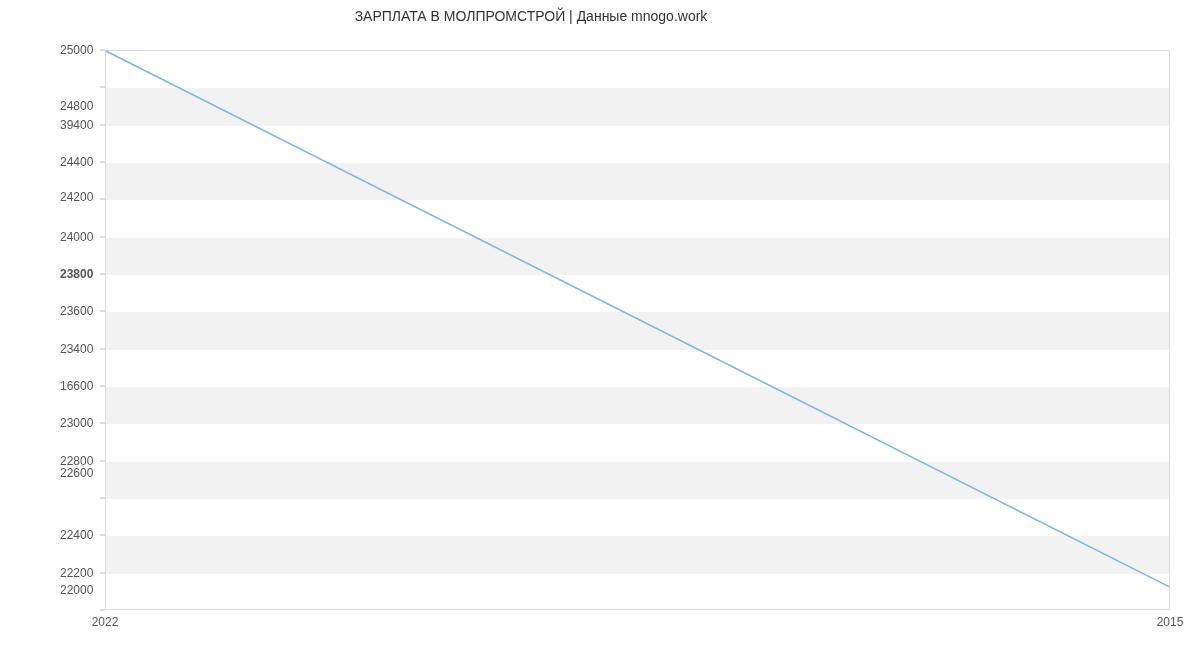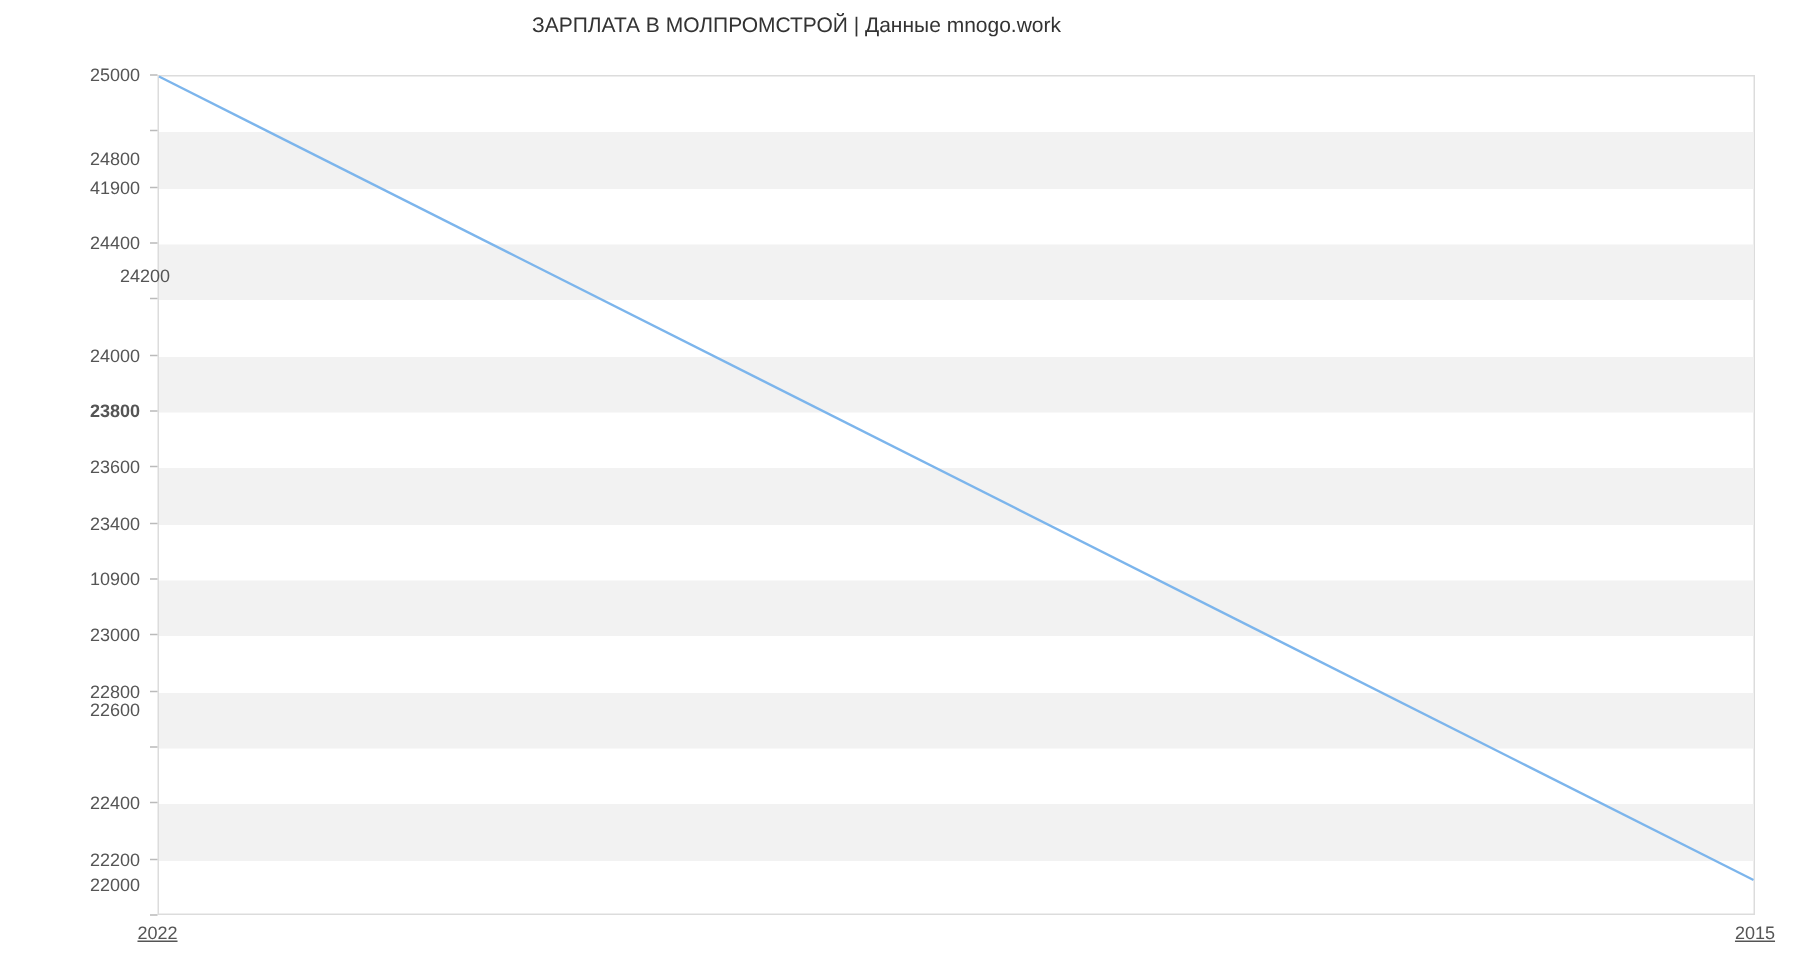--- a/index.html
+++ b/index.html
@@ -56,21 +56,20 @@
     height: 1px;
     background: #bbb;
     transform: translateY(-0.5px);
   }
   .x-tick {
     position: absolute;
     top: 615px;
     font-size: 12px;
     color: #555;
     transform: translateX(-50%);
-    text-decoration: underline;
   }
   svg.line {
     position: absolute;
     left: 0;
     top: 0;
     width: 100%;
     height: 100%;
     overflow: visible;
   }
 </style>
@@ -97,35 +96,35 @@
     <div class="y-tick" style="top: 572.667px;">22200</div>
     <div class="y-tick-mark" style="top: 572.667px;"></div>
     <div class="y-tick" style="top: 535.333px;">22400</div>
     <div class="y-tick-mark" style="top: 535.333px;"></div>
     <div class="y-tick" style="top: 473px;">22600</div>
     <div class="y-tick-mark" style="top: 498px;"></div>
     <div class="y-tick" style="top: 460.667px;">22800</div>
     <div class="y-tick-mark" style="top: 460.667px;"></div>
     <div class="y-tick" style="top: 423.333px;">23000</div>
     <div class="y-tick-mark" style="top: 423.333px;"></div>
-    <div class="y-tick" style="top: 386px;">10900</div>
+    <div class="y-tick" style="top: 386px;">16600</div>
     <div class="y-tick-mark" style="top: 386px;"></div>
     <div class="y-tick" style="top: 348.667px;">23400</div>
     <div class="y-tick-mark" style="top: 348.667px;"></div>
     <div class="y-tick" style="top: 311.333px;">23600</div>
     <div class="y-tick-mark" style="top: 311.333px;"></div>
     <div class="y-tick" style="top: 274px; font-weight: bold;">23800</div>
     <div class="y-tick-mark" style="top: 274px;"></div>
     <div class="y-tick" style="top: 236.667px;">24000</div>
     <div class="y-tick-mark" style="top: 236.667px;"></div>
-    <div class="y-tick" style="top: 184px; margin-left: 20px;">24200</div>
+    <div class="y-tick" style="top: 197px;">24200</div>
     <div class="y-tick-mark" style="top: 199.333px;"></div>
     <div class="y-tick" style="top: 162px;">24400</div>
     <div class="y-tick-mark" style="top: 162px;"></div>
-    <div class="y-tick" style="top: 124.667px;">41900</div>
+    <div class="y-tick" style="top: 124.667px;">39400</div>
     <div class="y-tick-mark" style="top: 124.667px;"></div>
     <div class="y-tick" style="top: 87.3333px; margin-top: 19px;">24800</div>
     <div class="y-tick-mark" style="top: 87.3333px;"></div>
     <div class="y-tick" style="top: 50px;">25000</div>
     <div class="y-tick-mark" style="top: 50px;"></div>
     <div class="x-tick" style="left: 105px;">2022</div>
     <div class="x-tick" style="left: 1170px;">2015</div>
   </div>
 
 </body></html>

